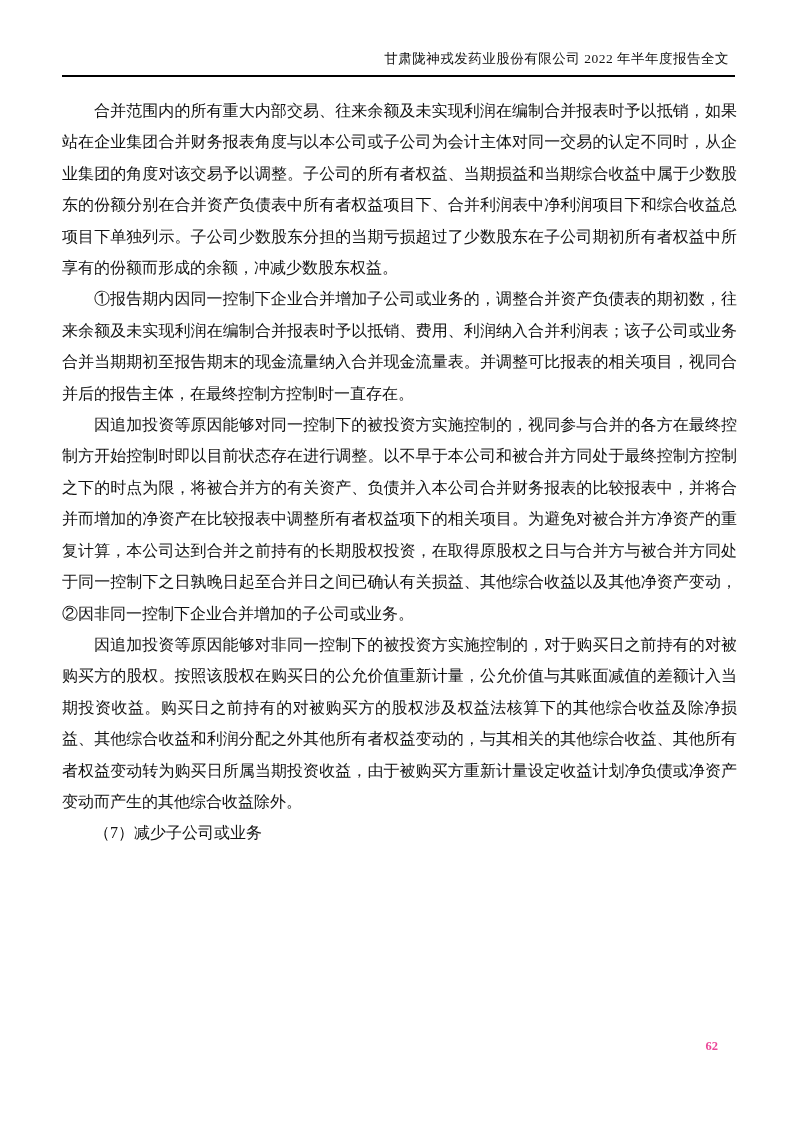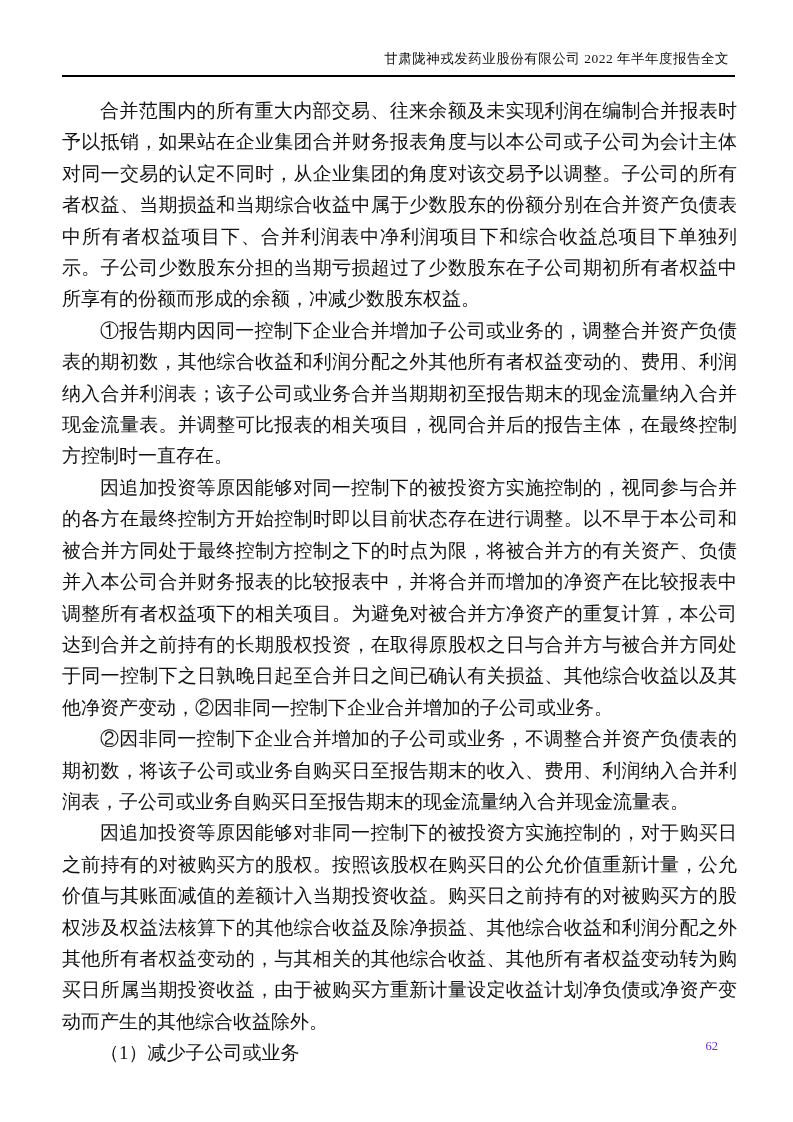--- a/index.html
+++ b/index.html
@@ -31,53 +31,53 @@
     color: #111111;
     padding-right: 6px;
     letter-spacing: 0.5px;
     white-space: nowrap;
   }
   .doc-body {
     position: absolute;
     left: 62px;
     top: 95px;
     width: 675px;
-    font-size: 19px;
+    font-size: 16px;
     line-height: 31.4px;
     text-align: justify;
     text-justify: inter-ideograph;
     color: #121212;
   }
   .doc-body p {
     margin: 0;
     padding: 0;
     text-indent: 2em;
     word-break: break-all;
   }
   .page-number {
     position: absolute;
     top: 1039px;
     right: 75px;
     font-size: 12.5px;
-    color: #6d28d9;
+    color: #ec4899;
+    font-weight: bold;
   }
 </style>
 </head>
 <body>
 
 <div class="page">
 
   <div class="doc-header">
     <div class="header-title">甘肃陇神戎发药业股份有限公司 2022 年半年度报告全文</div>
   </div>
 
   <div class="doc-body">
     <p>合并范围内的所有重大内部交易、往来余额及未实现利润在编制合并报表时予以抵销，如果站在企业集团合并财务报表角度与以本公司或子公司为会计主体对同一交易的认定不同时，从企业集团的角度对该交易予以调整。子公司的所有者权益、当期损益和当期综合收益中属于少数股东的份额分别在合并资产负债表中所有者权益项目下、合并利润表中净利润项目下和综合收益总项目下单独列示。子公司少数股东分担的当期亏损超过了少数股东在子公司期初所有者权益中所享有的份额而形成的余额，冲减少数股东权益。</p>
-    <p>①报告期内因同一控制下企业合并增加子公司或业务的，调整合并资产负债表的期初数，其他综合收益和利润分配之外其他所有者权益变动的、费用、利润纳入合并利润表；该子公司或业务合并当期期初至报告期末的现金流量纳入合并现金流量表。并调整可比报表的相关项目，视同合并后的报告主体，在最终控制方控制时一直存在。</p>
+    <p>①报告期内因同一控制下企业合并增加子公司或业务的，调整合并资产负债表的期初数，往来余额及未实现利润在编制合并报表时予以抵销、费用、利润纳入合并利润表；该子公司或业务合并当期期初至报告期末的现金流量纳入合并现金流量表。并调整可比报表的相关项目，视同合并后的报告主体，在最终控制方控制时一直存在。</p>
     <p>因追加投资等原因能够对同一控制下的被投资方实施控制的，视同参与合并的各方在最终控制方开始控制时即以目前状态存在进行调整。以不早于本公司和被合并方同处于最终控制方控制之下的时点为限，将被合并方的有关资产、负债并入本公司合并财务报表的比较报表中，并将合并而增加的净资产在比较报表中调整所有者权益项下的相关项目。为避免对被合并方净资产的重复计算，本公司达到合并之前持有的长期股权投资，在取得原股权之日与合并方与被合并方同处于同一控制下之日孰晚日起至合并日之间已确认有关损益、其他综合收益以及其他净资产变动，②因非同一控制下企业合并增加的子公司或业务。</p>
-    <p>②因非同一控制下企业合并增加的子公司或业务，不调整合并资产负债表的期初数，将该子公司或业务自购买日至报告期末的收入、费用、利润纳入合并利润表，子公司或业务自购买日至报告期末的现金流量纳入合并现金流量表。</p>
     <p>因追加投资等原因能够对非同一控制下的被投资方实施控制的，对于购买日之前持有的对被购买方的股权。按照该股权在购买日的公允价值重新计量，公允价值与其账面减值的差额计入当期投资收益。购买日之前持有的对被购买方的股权涉及权益法核算下的其他综合收益及除净损益、其他综合收益和利润分配之外其他所有者权益变动的，与其相关的其他综合收益、其他所有者权益变动转为购买日所属当期投资收益，由于被购买方重新计量设定收益计划净负债或净资产变动而产生的其他综合收益除外。</p>
-    <p>（1）减少子公司或业务</p>
+    <p>（7）减少子公司或业务</p>
   </div>
 
   <div class="page-number">62</div>
 
 </div>
 
 </body></html>

